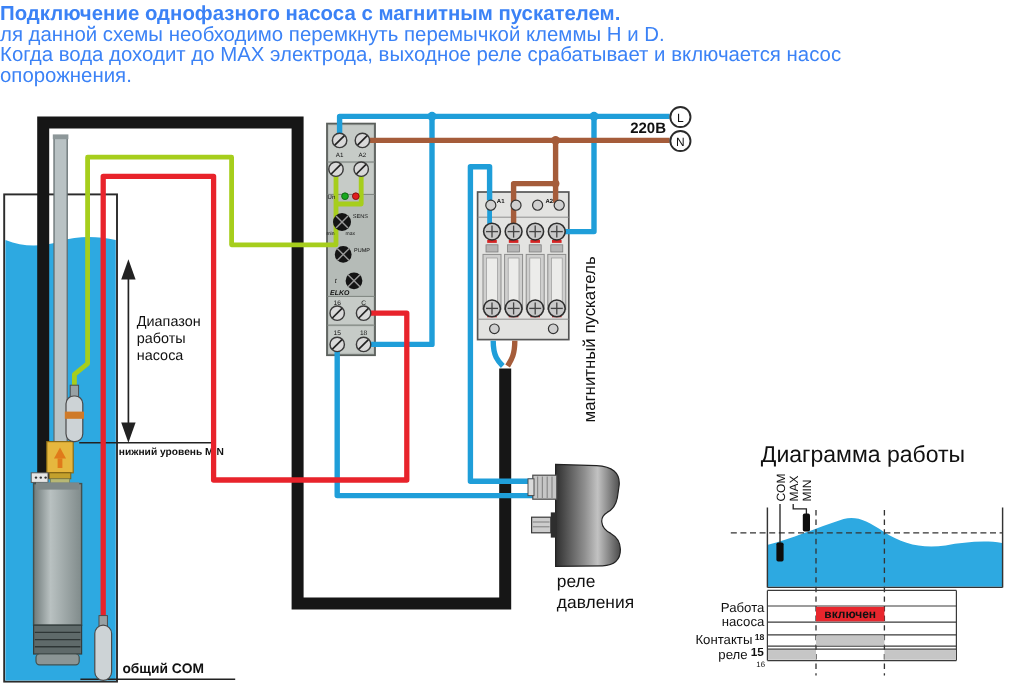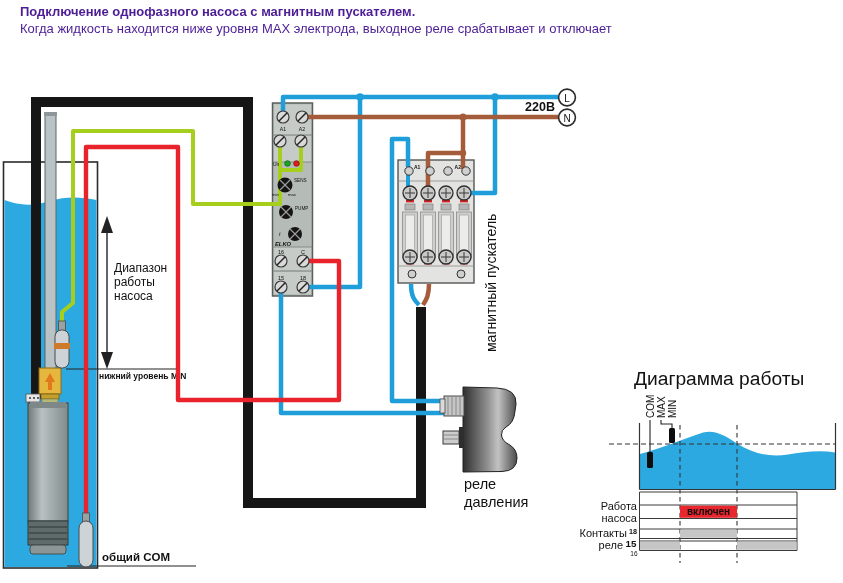--- a/index.html
+++ b/index.html
@@ -1,30 +1,31 @@
 <!DOCTYPE html>
 <html><head>
 <meta charset="utf-8">
 <style>
   html,body{margin:0;padding:0;background:#fff;}
   .stage{position:relative;width:843px;height:583px;background:#ffffff;overflow:hidden;
          font-family:"Liberation Sans",sans-serif;}
-  .hdr{position:absolute;left:20px;top:3px;width:740px;font-size:13px;line-height:17px;color:#4c1d95;}
+  .hdr{position:absolute;left:0;top:3px;width:740px;font-size:17px;line-height:17px;color:#3b82f6;}
   .hdr .t{font-weight:bold;}
   svg{position:absolute;left:0;top:0;}
   svg text{font-family:"Liberation Sans",sans-serif;fill:#111;}
 </style>
 </head>
 <body>
 
 <div class="stage">
 
   <div class="hdr">
     <div class="t">Подключение однофазного насоса с магнитным пускателем.</div>
-    <div>Когда жидкость находится ниже уровня MAX электрода, выходное реле срабатывает и отключает</div>
+    <div>ля данной схемы необходимо перемкнуть перемычкой клеммы H и D.</div>
+    <div>Когда вода доходит до MAX электрода, выходное реле срабатывает и включается насос опорожнения.</div>
   </div>
 
   <svg width="843" height="583" viewBox="0 0 843 583">
     <defs>
       <linearGradient id="psg" x1="0" y1="0" x2="1" y2="0">
         <stop offset="0" stop-color="#2f2f2f"></stop>
         <stop offset="0.45" stop-color="#8f8f8f"></stop>
         <stop offset="0.65" stop-color="#c2c2c2"></stop>
         <stop offset="1" stop-color="#4a4a4a"></stop>
       </linearGradient>

